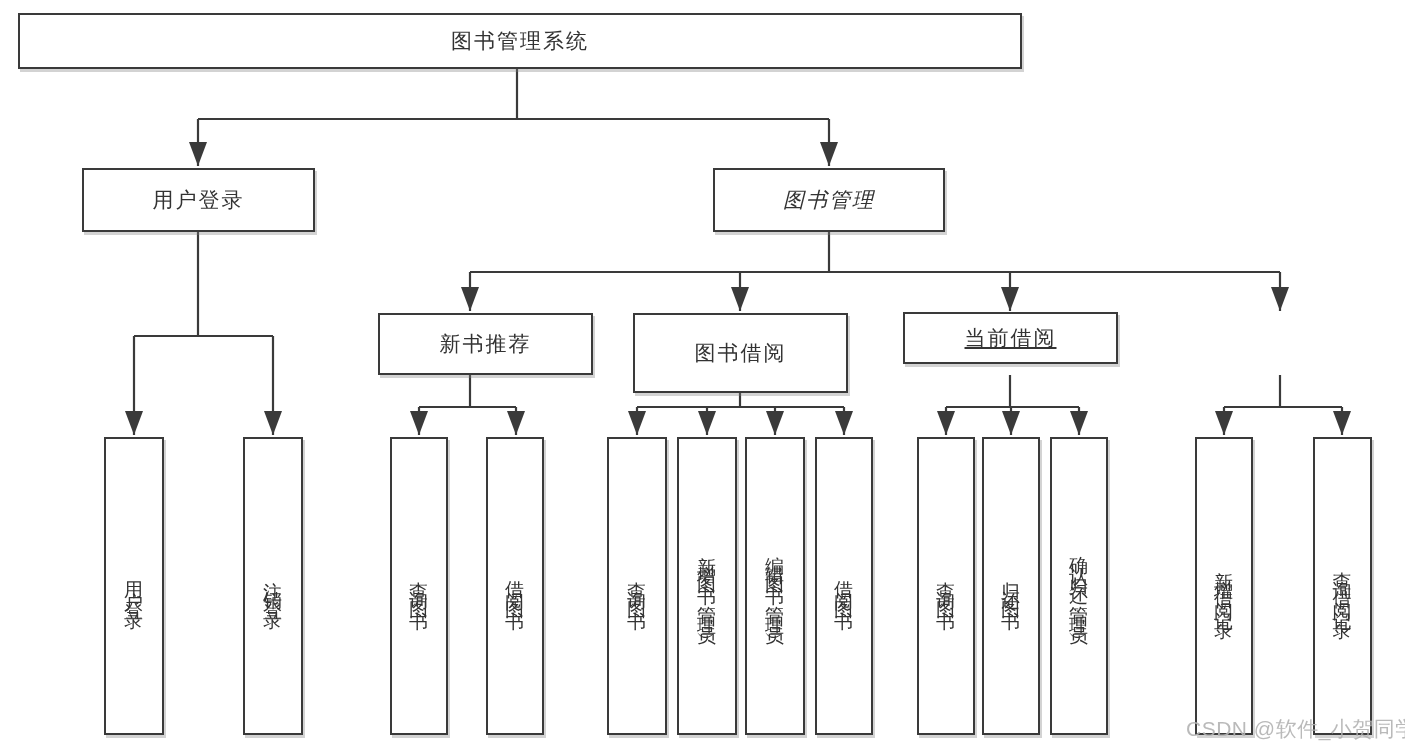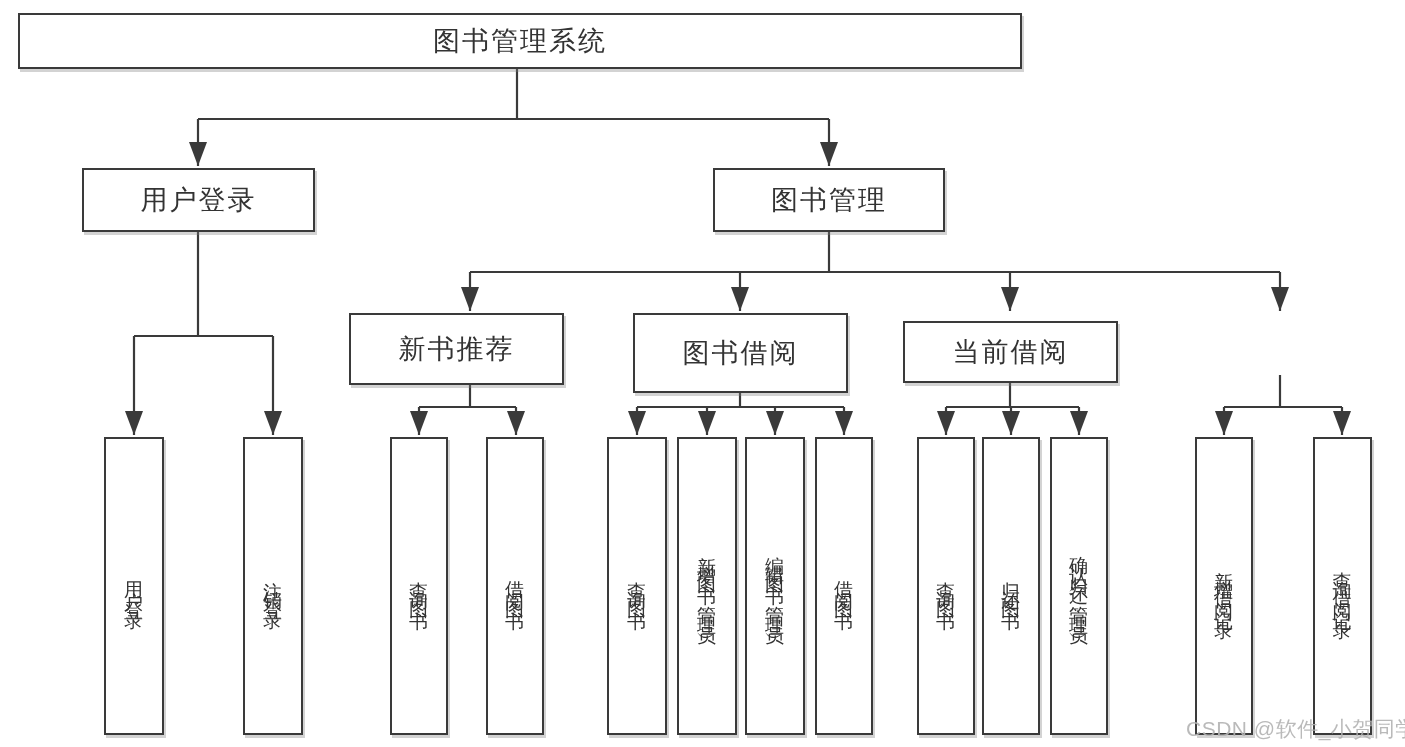--- a/index.html
+++ b/index.html
@@ -16,21 +16,21 @@
     color:var(--text);
   }
   .links{position:absolute;left:0;top:0;width:1405px;height:747px;}
   .links path.link, .links line{stroke:var(--line);stroke-width:2.2;fill:none;}
   .node{
     position:absolute;box-sizing:border-box;
     border:2px solid var(--line);background:#fff;
     display:flex;align-items:center;justify-content:center;
     box-shadow:2px 3px 0 rgba(130,130,130,.35);
   }
-  .hnode{font-size:27px;letter-spacing:2px;white-space:nowrap;}
+  .hnode{font-size:21px;letter-spacing:2px;white-space:nowrap;}
   .vnode span{
     writing-mode:vertical-rl;text-orientation:mixed;
     font-size:19px;line-height:1;letter-spacing:10px;
   }
   .watermark{
     position:absolute;left:1186px;top:715px;
     font-size:21px;letter-spacing:.5px;white-space:nowrap;
     color:var(--watermark);opacity:.9;z-index:5;
   }
 </style>
@@ -71,25 +71,25 @@
     <line x1="946" y1="407" x2="946" y2="435" marker-end="url(#arrow)"></line>
     <line x1="1011" y1="407" x2="1011" y2="435" marker-end="url(#arrow)"></line>
     <line x1="1079" y1="407" x2="1079" y2="435" marker-end="url(#arrow)"></line>
     <line x1="1224" y1="407" x2="1224" y2="435" marker-end="url(#arrow)"></line>
     <line x1="1342" y1="407" x2="1342" y2="435" marker-end="url(#arrow)"></line>
   </svg>
 
   <div class="node hnode" style="left:18px;top:13px;width:1004px;height:56px;">图书管理系统</div>
 
   <div class="node hnode" style="left:82px;top:168px;width:233px;height:64px;">用户登录</div>
-  <div class="node hnode" style="left:713px;top:168px;width:232px;height:64px;">图书管理</div>
+  <div class="node hnode" style="left:713px;top:168px;width:232px;height:64px;font-style:italic;">图书管理</div>
 
-  <div class="node hnode" style="left:349px;top:313px;width:215px;height:72px;">新书推荐</div>
+  <div class="node hnode" style="left:378px;top:313px;width:215px;height:62px;">新书推荐</div>
   <div class="node hnode" style="left:633px;top:313px;width:215px;height:80px;">图书借阅</div>
-  <div class="node hnode" style="left:903px;top:321px;width:215px;height:62px;">当前借阅</div>
+  <div class="node hnode" style="left:903px;top:312px;width:215px;height:52px;text-decoration:underline;">当前借阅</div>
 
   <div class="node vnode" style="left:104px;top:437px;width:60px;height:298px;">
     <span>用户登录</span>
   </div>
   <div class="node vnode" style="left:243px;top:437px;width:60px;height:298px;">
     <span>注销登录</span>
   </div>
 
   <div class="node vnode" style="left:390px;top:437px;width:58px;height:298px;">
     <span>查询图书</span>

